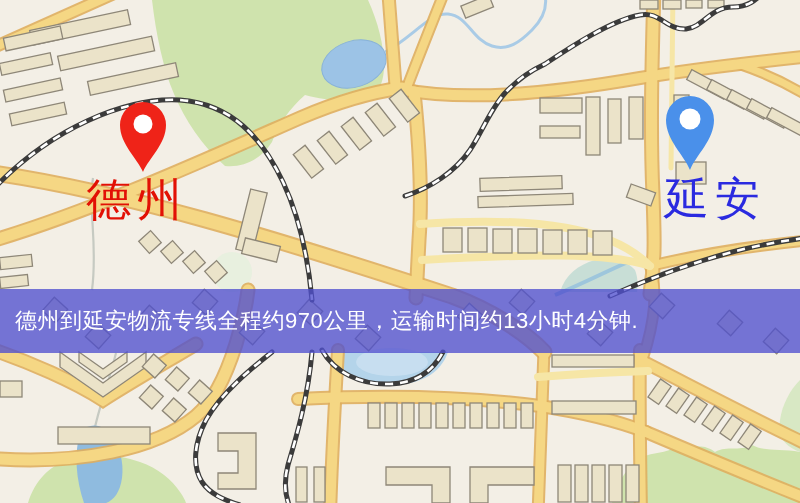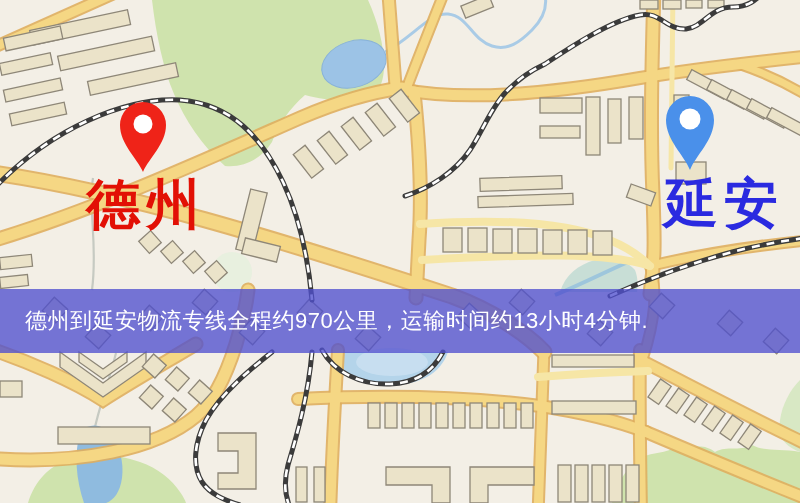--- a/index.html
+++ b/index.html
@@ -24,27 +24,27 @@
   
   .railbase use{fill:none;stroke:#3b3b3b;stroke-width:5;stroke-linecap:round}
   .raildash use{fill:none;stroke:#ffffff;stroke-width:2.6;stroke-dasharray:8 7}
   
   .bld{fill:#ebe3c9;stroke:#8e8778;stroke-width:1.3}
   .stream{fill:none;stroke:#a9cbe6;stroke-width:3}
   .graystream{fill:none;stroke:#c6cac2;stroke-width:2.2}
   
   #route-banner{
     position:absolute;left:0;top:289px;width:800px;height:64px;
-    display:flex;align-items:center;box-sizing:border-box;padding-left:25px;
+    display:flex;align-items:center;box-sizing:border-box;padding-left:15px;
     z-index:5;
   }
   #route-banner span{font-size:22px;letter-spacing:.5px;white-space:nowrap;}
   
   .pin{position:absolute;z-index:4;}
-  .city-label{position:absolute;z-index:4;font-size:54px;font-weight:700;
+  .city-label{position:absolute;z-index:4;font-size:45px;font-weight:400;
     letter-spacing:6px;line-height:1;white-space:nowrap;}
 </style>
 </head>
 <body>
 
 <div id="map-view">
 
   <svg id="base-map" width="800" height="503" viewBox="0 0 800 503" xmlns="http://www.w3.org/2000/svg">
     <defs>
       <path id="r1" d="M-12,50 L122,-10"></path>

